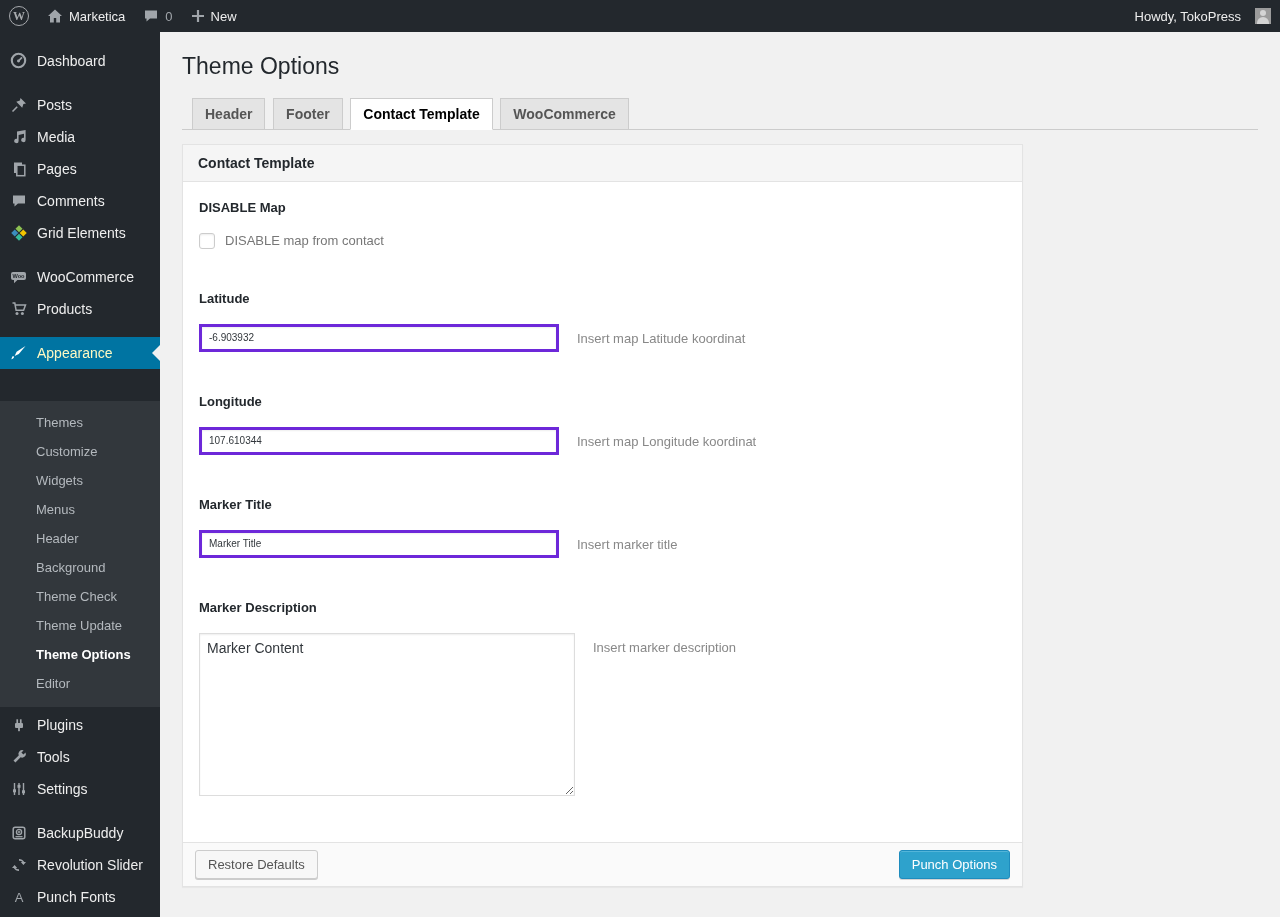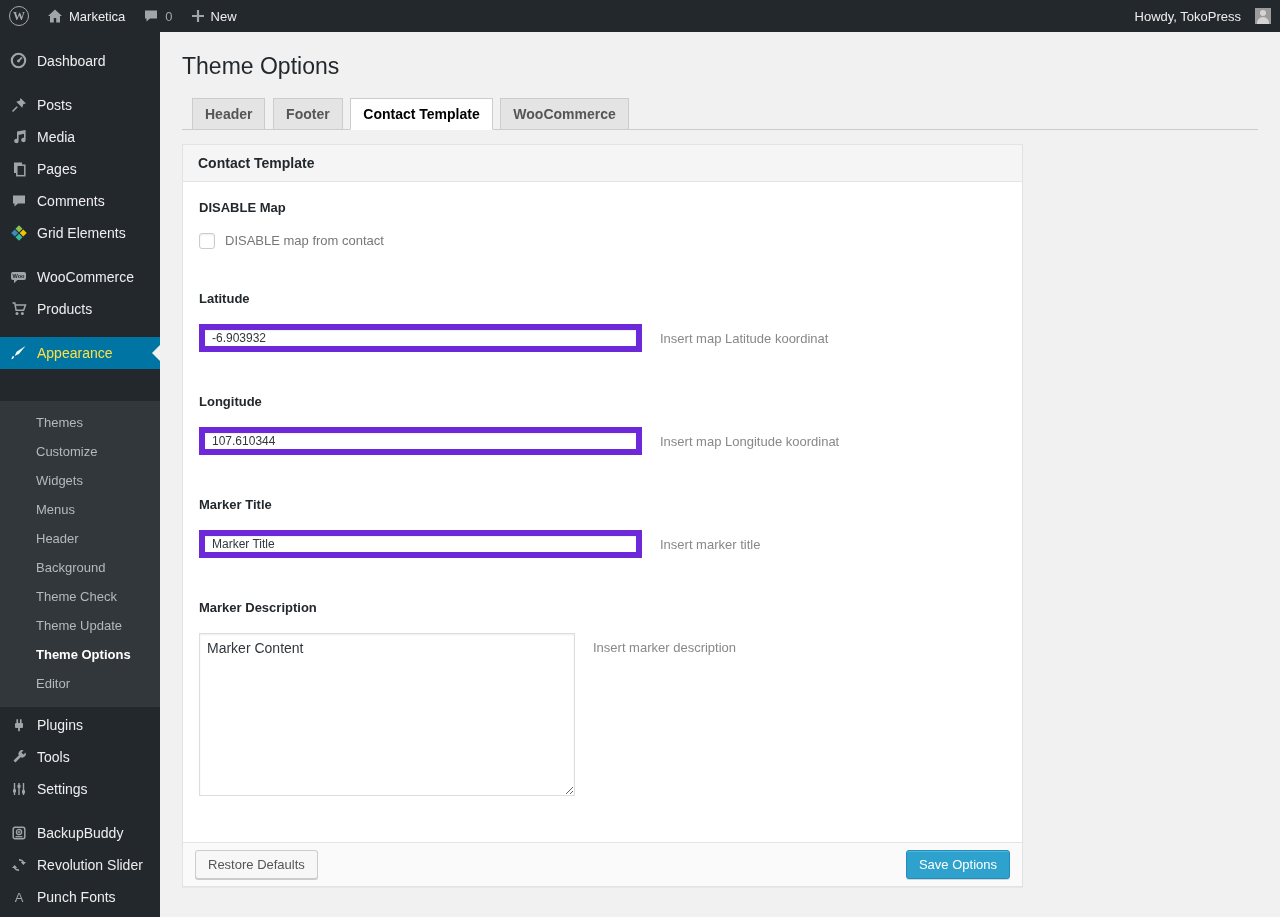--- a/index.html
+++ b/index.html
@@ -36,21 +36,21 @@
   .sidebar {
     position: fixed; top: 32px; left: 0; width: 160px; bottom: -10px;
     background: #23282d; padding-top: 12px; z-index: 40;
   }
   .menu-item {
     display: flex; align-items: center; gap: 8px;
     padding: 8px 8px; color: #eee; font-size: 14px; cursor: pointer; position: relative;
   }
   .menu-item .mi-icon { width: 21px; text-align: center; }
   .sep-after { margin-bottom: 12px; }
-  .menu-item.active { background: #0074a2; color: #fde047; }
+  .menu-item.active { background: #0074a2; color: #fef9c3; }
   .menu-item.active .arrow {
     position: absolute; right: 0; top: 50%; margin-top: -8px;
     width: 0; height: 0; border: 8px solid transparent; border-right-color: #f1f1f1;
   }
   .submenu { background: #32373c; padding: 7px 0 9px; margin-top: 32px; }
   .submenu-item {
     padding: 7px 12px 7px 36px; color: #b4b9be; font-size: 13px; cursor: pointer;
   }
   .submenu-item.current { color: #fff; font-weight: bold; }
   .submenu + .menu-item { margin-top: 2px; }
@@ -77,22 +77,22 @@
   .field { margin-bottom: 42px; }
   .field-label { font-size: 13px; font-weight: bold; color: #23282d; margin-bottom: 18px; }
   .check-row { display: flex; gap: 10px; color: #777; font-size: 13px; }
   .check-row input[type=checkbox] {
     width: 16px; height: 16px; appearance: none; -webkit-appearance: none;
     border: 1px solid #ccc; border-radius: 3px; background: #fff; box-shadow: inset 0 1px 2px rgba(0,0,0,.08);
     margin: 0; cursor: pointer;
   }
   .input-row { display: flex; align-items: flex-start; }
   .text-input {
-    width: 443px; height: 28px; padding: 3px 7px; border: 6px solid #6d28d9;
-    box-shadow: inset 0 1px 2px rgba(0,0,0,.07); font-size: 12px; color: #32373c;
+    width: 360px; height: 28px; padding: 3px 7px; border: 3px solid #6d28d9;
+    box-shadow: inset 0 1px 2px rgba(0,0,0,.07); font-size: 10px; color: #32373c;
     font-family: "Liberation Sans", sans-serif; background: #fff;
   }
   .textarea-input {
     width: 376px; height: 163px; padding: 6px 7px; border: 1px solid #ddd;
     box-shadow: inset 0 1px 2px rgba(0,0,0,.07); font-size: 14px; color: #32373c;
     font-family: "Liberation Sans", sans-serif; background: #fff; resize: both;
   }
   .hint { margin-left: 18px; padding-top: 7px; color: #888; font-size: 13px; }
 
   .panel-footer {
@@ -382,17 +382,17 @@
         <div class="input-row">
           <textarea class="textarea-input" style="">Marker Content</textarea>
           <span class="hint">Insert marker description</span>
         </div>
       </div>
 
     </div>
 
     <div class="panel-footer">
       <button class="button button-secondary">Restore Defaults</button>
-      <button class="button button-primary">Save Options</button>
+      <button class="button button-primary">Punch Options</button>
     </div>
   </div>
 
 </div>
 
 </body></html>

